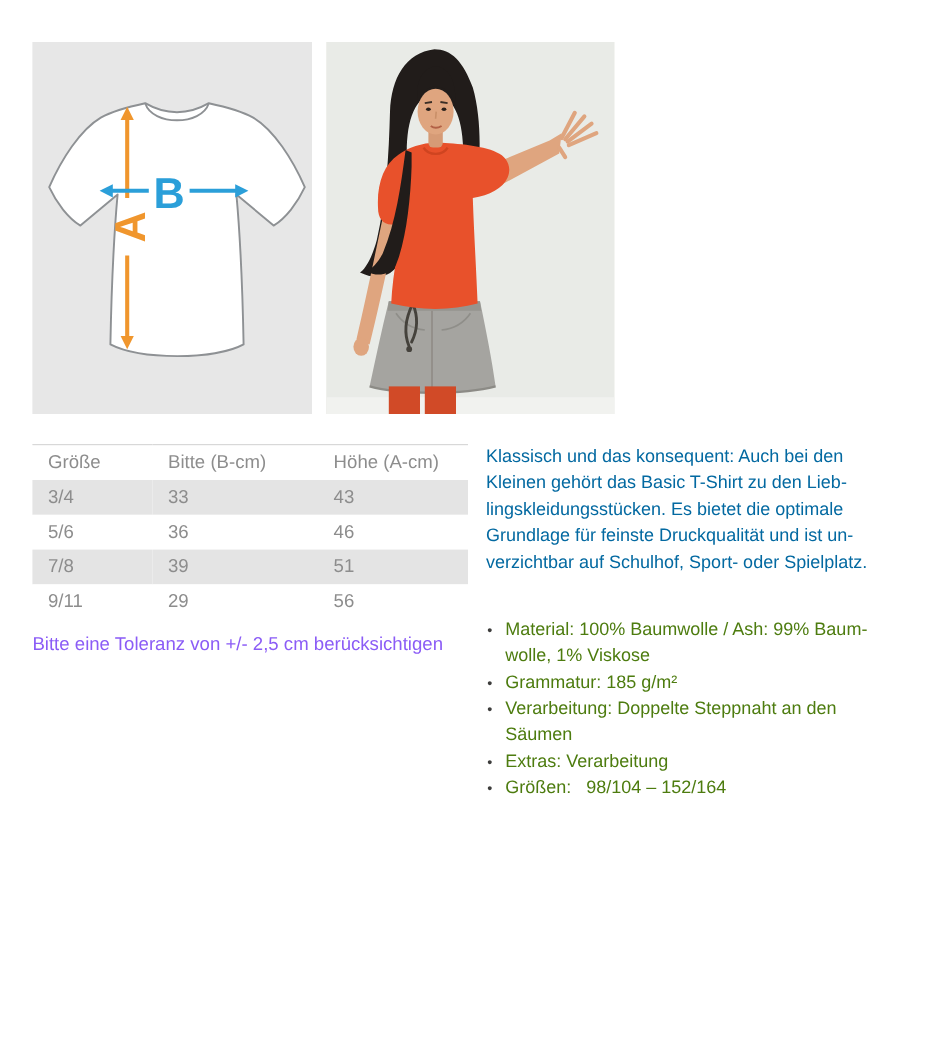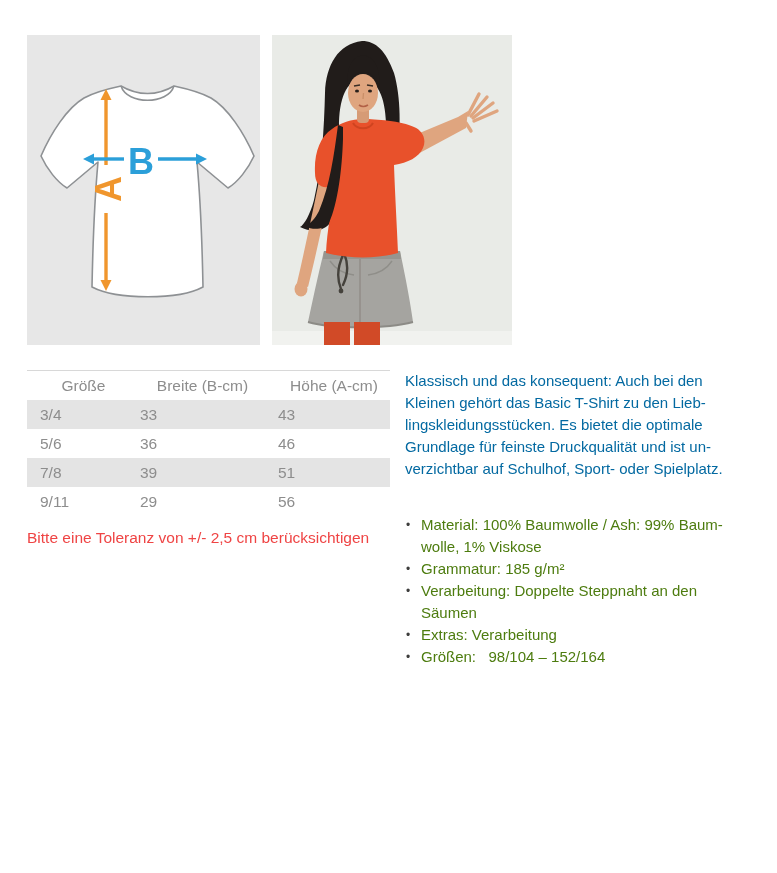--- a/index.html
+++ b/index.html
@@ -30,31 +30,31 @@
 
   table.size-table{
     width:363px;border-collapse:collapse;table-layout:fixed;
     border-top:1px solid #d8d8d8;
     font-size:15.5px;color:#8d8d8d;
   }
   table.size-table col.c1{width:100px;}
   table.size-table col.c2{width:138px;}
   table.size-table col.c3{width:125px;}
   table.size-table th{
-    font-weight:400;text-align:center;padding:6px 0 5px 13px;height:18px;
+    font-weight:400;text-align:left;padding:6px 0 5px 13px;height:18px;
   }
   table.size-table td{
     padding:5px 0 5px 13px;height:19px;
   }
   table.size-table tbody tr:nth-child(odd){background:#e4e4e4;}
   table.size-table tbody tr:nth-child(even){background:#ffffff;}
 
   .tolerance-note{
     margin-top:13px;
-    font-size:15.5px;color:#ef4444;white-space:pre;
+    font-size:15.5px;color:#8b5cf6;white-space:pre;
   }
 
   .description{
     font-size:15px;line-height:22px;color:#0369a1;
     white-space:pre;margin:0;
   }
   ul.features{
     list-style:none;margin:34px 0 0 0;padding:0;
     font-size:15px;line-height:22px;color:#4d7c0f;
   }
@@ -207,21 +207,21 @@
     <div class="left-col">
       <table class="size-table">
         <colgroup>
             <col class="c1">
             <col class="c2">
             <col class="c3">
           </colgroup>
         <thead>
           <tr>
             <th>Größe</th>
-            <th>Breite (B-cm)</th>
+            <th>Bitte (B-cm)</th>
             <th>Höhe (A-cm)</th>
           </tr>
         </thead>
         <tbody>
           <tr>
             <td>3/4</td>
             <td>33</td>
             <td>43</td>
           </tr>
           <tr>

